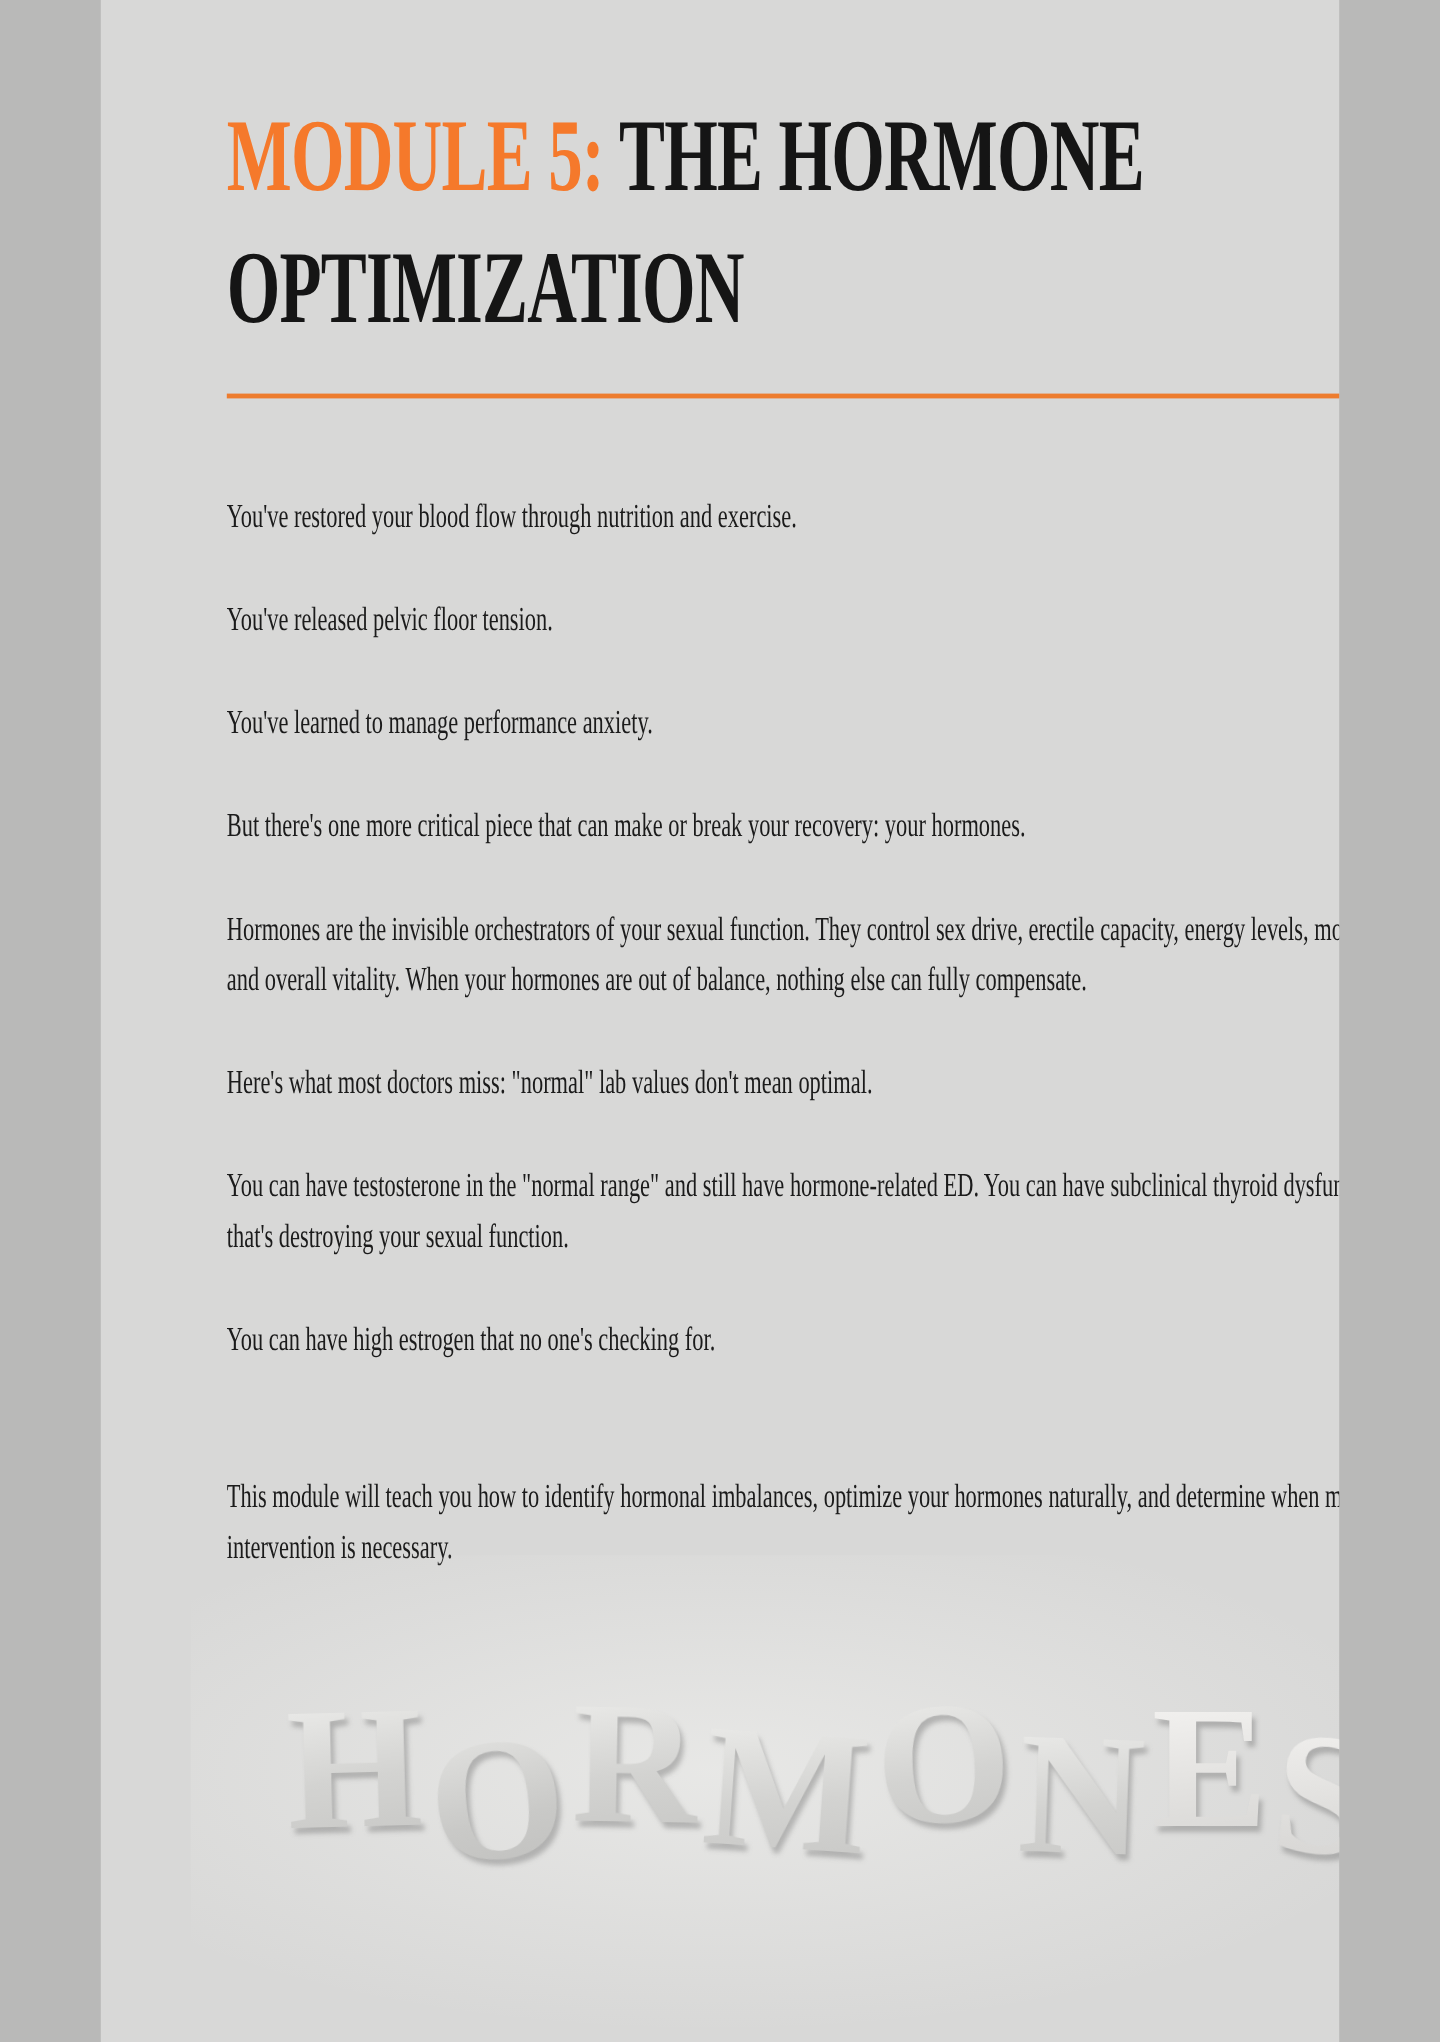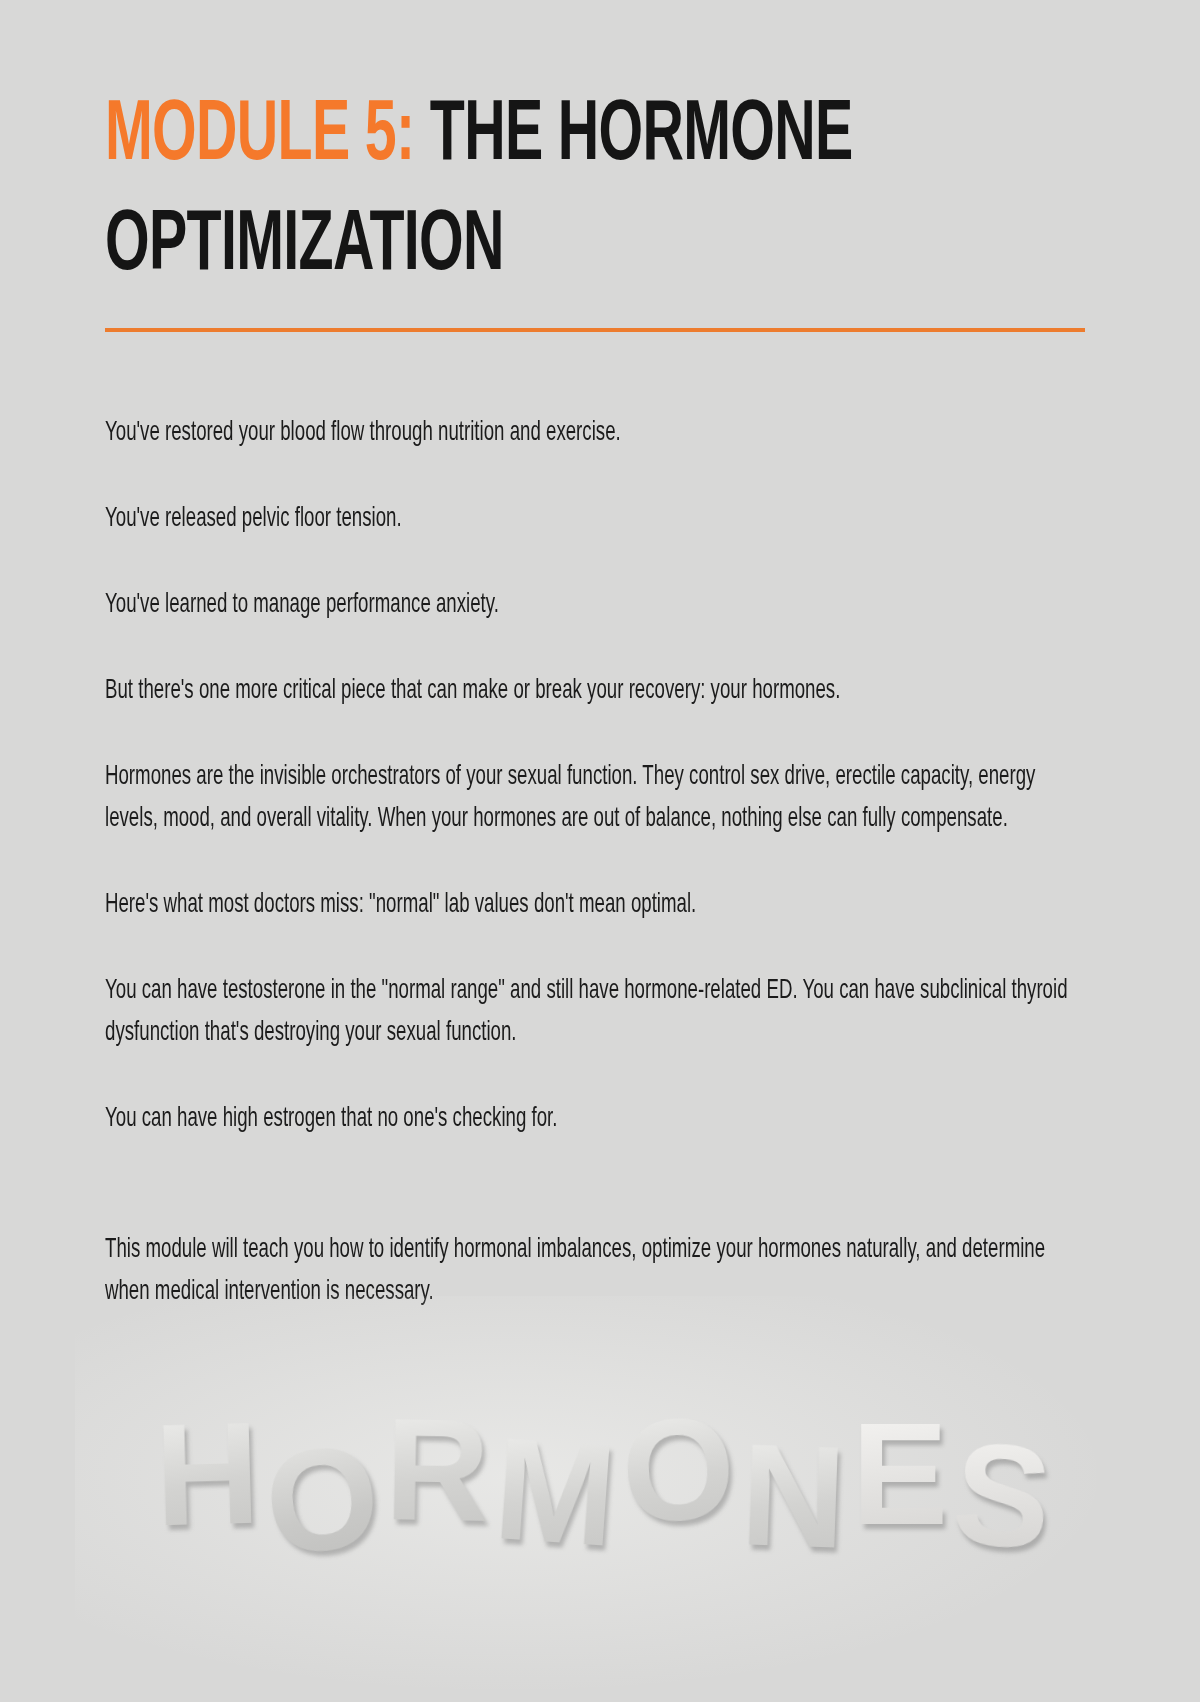--- a/index.html
+++ b/index.html
@@ -1,23 +1,23 @@
 <!DOCTYPE html>
 <html><head>
 <meta charset="utf-8">
 <style>
   html, body { margin: 0; padding: 0; background: #b9b9b8; }
   .page {
     position: relative;
-    width: 1200px;
+    width: 1032px;
     height: 1702px;
     margin: 0 auto;
     background: #d8d8d7;
     overflow: hidden;
-    font-family: Liberation Sans, sans-serif;
+    font-family: Liberation Serif, serif;
     color: #1b1b1b;
   }
   .content { padding: 74px 110px 0 105px; }
 
   
   .condensed {
     width: 1470px;
     transform: scaleX(0.667);
     transform-origin: top left;
   }

